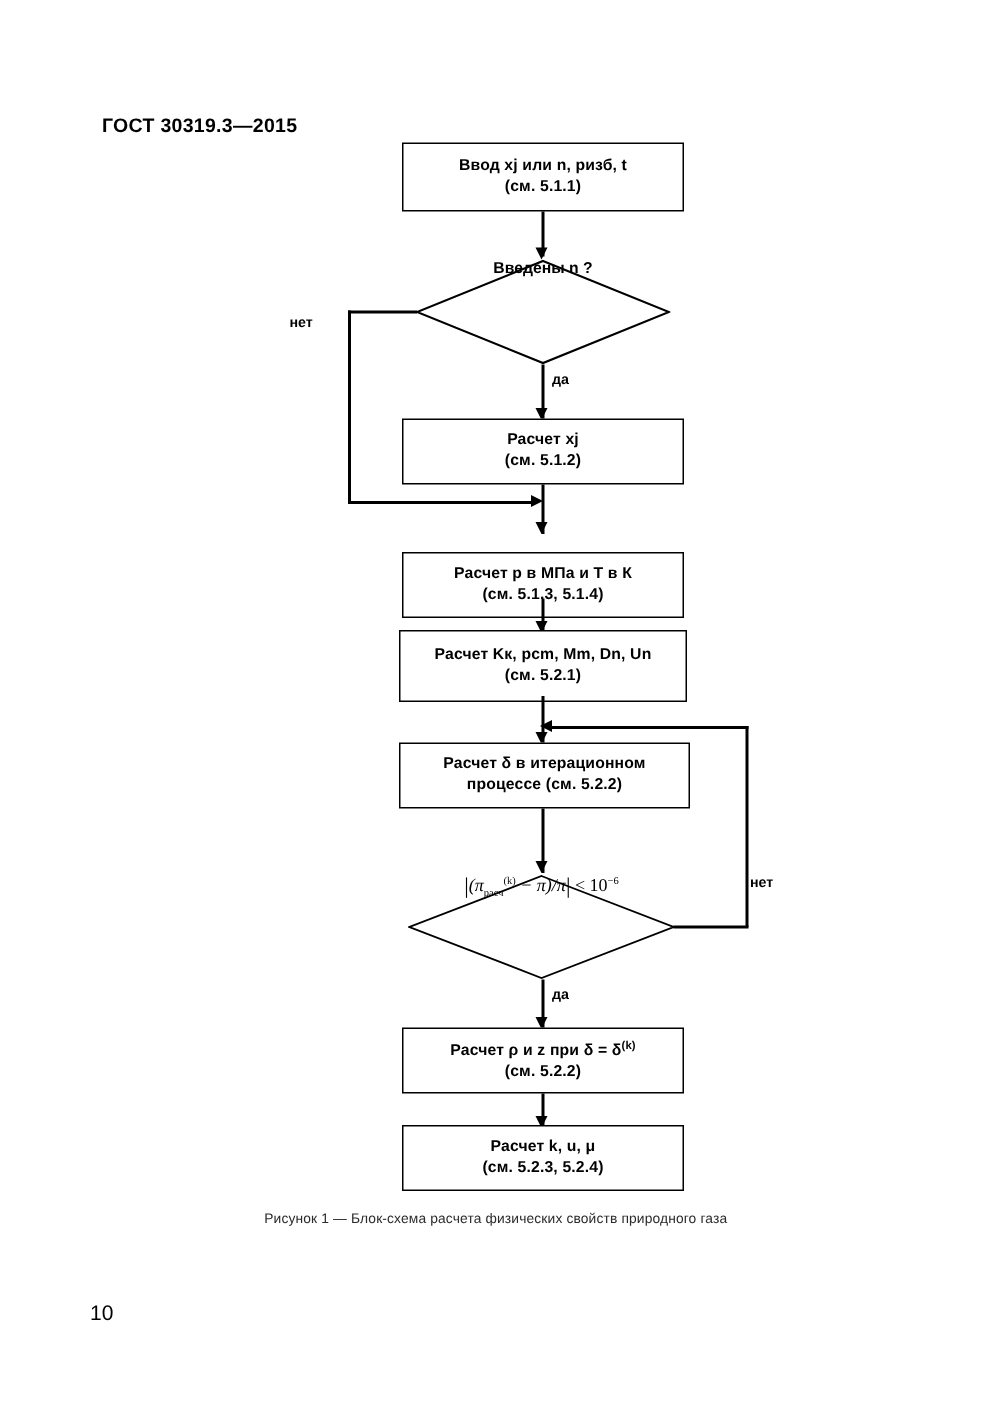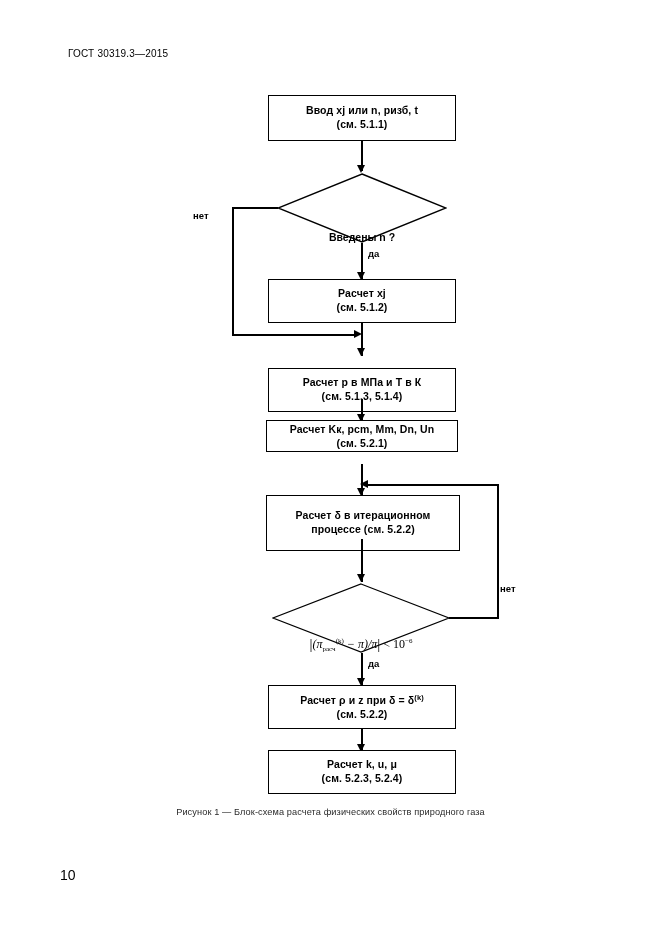--- a/index.html
+++ b/index.html
@@ -23,23 +23,23 @@
     left: 28px;
     top: 28px;
     width: 605px;
     height: 879px;
     background: #ffffff;
     border: 0;
   }
   .doc-header {
     position: absolute;
     left: 68px;
-    top: 48px;
-    font-size: 10px;
-    font-weight: normal;
+    top: 76px;
+    font-size: 13px;
+    font-weight: bold;
     letter-spacing: 0.2px;
     white-space: nowrap;
   }
   .page-number {
     position: absolute;
     left: 60px;
     top: 842px;
     font-size: 14px;
     font-weight: normal;
     margin-top: 25px;
@@ -77,21 +77,21 @@
     font-weight: bold;
     line-height: 1.32;
     letter-spacing: 0.1px;
   }
   .node .txt { display: block; padding: 0 6px; }
   .line2 { display: block; }
 
   .diamond-wrap {
     position: absolute;
     display: flex;
-    align-items: flex-end;
+    align-items: flex-start;
     justify-content: center;
   }
   .diamond-wrap svg {
     position: absolute;
     left: 0; top: 0;
     width: 100%; height: 100%;
   }
   .diamond-label {
     position: relative;
     z-index: 2;
@@ -192,31 +192,31 @@
     <div class="node" style="left:268px; top:368px; width:188px; height:44px;">
       <span class="txt">
         <span class="line2">Расчет p в МПа и Т в К</span>
         <span class="line2">(см. 5.1.3, 5.1.4)</span>
       </span>
     </div>
 
     <div class="edge v" style="left:361px; top:399px; height:23px;"></div>
     <div class="arrow-down" style="left:357.4px; top:414px;"></div>
 
-    <div class="node" style="left:266px; top:420px; width:192px; height:32px;align-items:flex-end;">
+    <div class="node" style="left:266px; top:420px; width:192px; height:48px;">
       <span class="txt">
         <span class="line2">Расчет Kк, pсm, Mm, Dn, Un</span>
         <span class="line2">(см. 5.2.1)</span>
       </span>
     </div>
 
     <div class="edge v" style="left:361px; top:464px; height:32px;"></div>
     <div class="arrow-down" style="left:357.4px; top:488px;"></div>
 
-    <div class="node" style="left:266px; top:495px; width:194px; height:56px;">
+    <div class="node" style="left:266px; top:495px; width:194px; height:44px;">
       <span class="txt">
         <span class="line2">Расчет δ в итерационном</span>
         <span class="line2">процессе (см. 5.2.2)</span>
       </span>
     </div>
 
     <div class="edge v" style="left:361px; top:539px; height:43px;"></div>
     <div class="arrow-down" style="left:357.4px; top:574px;"></div>
 
     <div class="diamond-wrap" style="left:272px; top:583px; width:178px; height:70px;">

